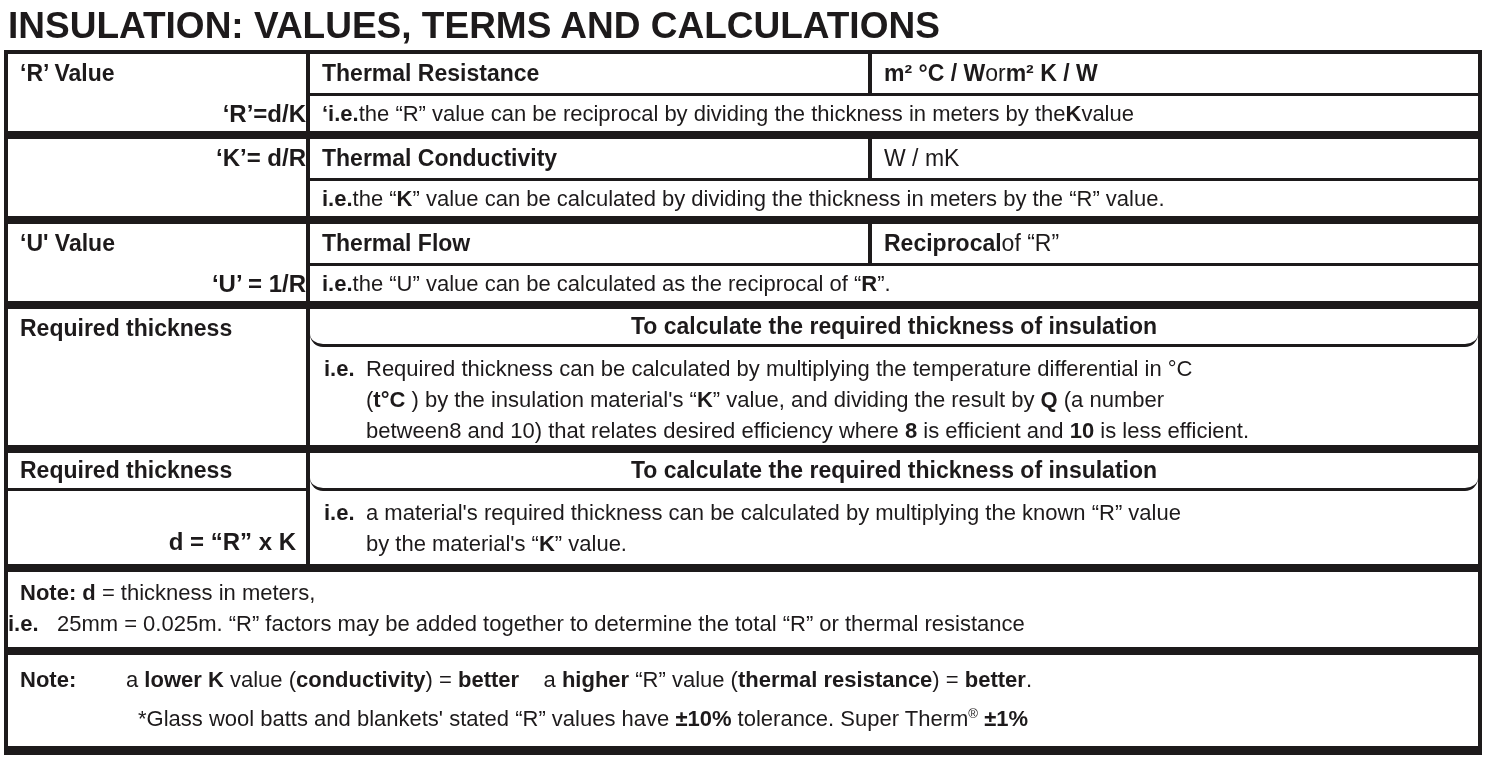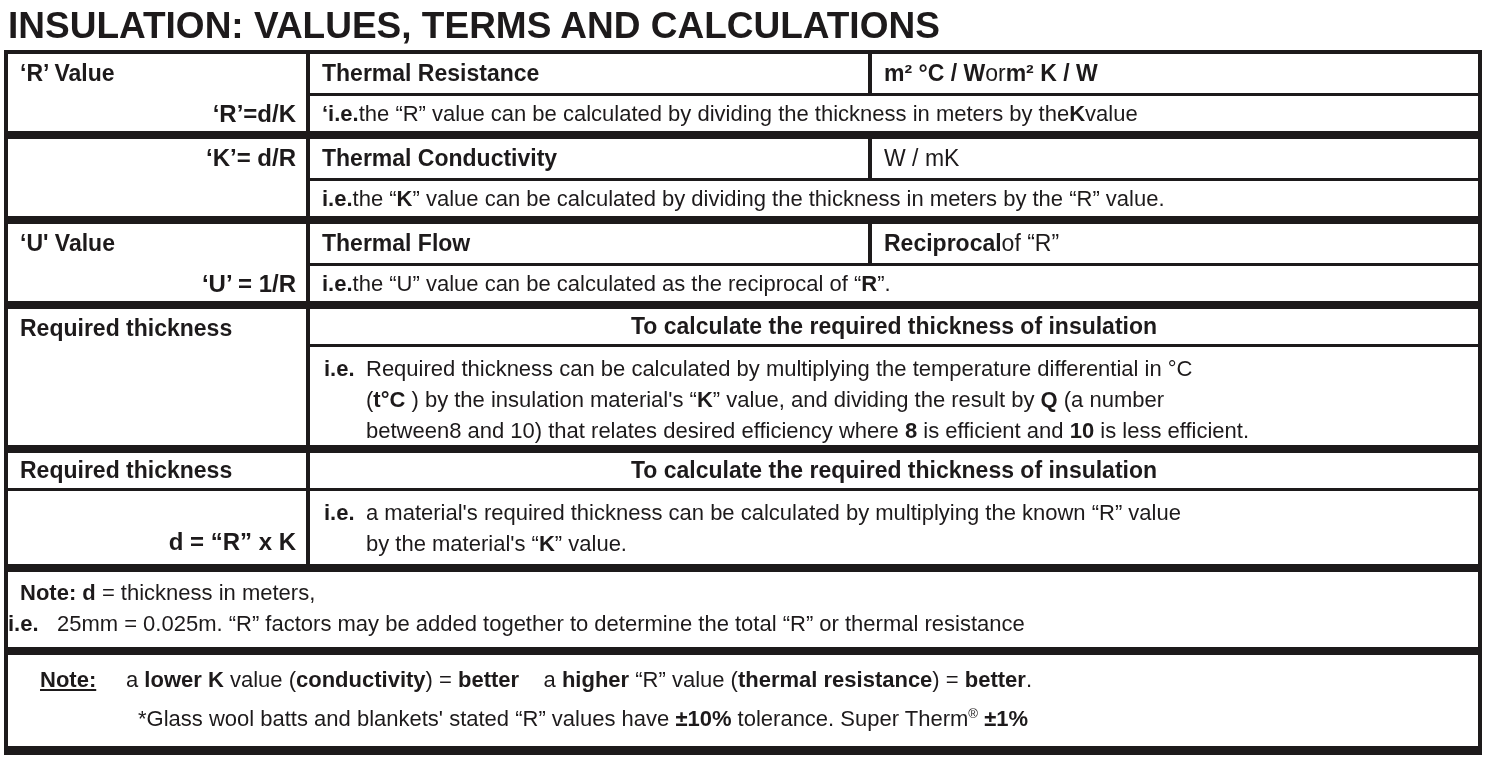--- a/index.html
+++ b/index.html
@@ -33,21 +33,21 @@
   .cell { padding-left: 12px; }
 
   
   .cell-left-merged {
     grid-column: 1; grid-row: 1 / span 2;
     border-right: 4px solid var(--ink);
     display: flex; flex-direction: column; justify-content: space-between;
     padding: 5px 0 3px 12px;
   }
   .term-name { font-size: 23px; font-weight: bold; line-height: 28px; }
-  .term-formula { font-size: 24px; font-weight: bold; align-self: flex-end; padding-right: 10px; line-height: 28px; }
+  .term-formula { font-size: 24px; font-weight: bold; align-self: flex-end; line-height: 28px; }
 
   .cell-def {
     grid-column: 2; grid-row: 1;
     border-right: 4px solid var(--ink); border-bottom: 3px solid var(--ink);
     font-size: 23px; font-weight: bold;
     display: flex; align-items: center;
   }
   .cell-unit {
     grid-column: 3; grid-row: 1;
     border-bottom: 3px solid var(--ink);
@@ -60,20 +60,21 @@
     display: flex; align-items: center;
   }
 
   
   .cell-req-head {
     grid-column: 2; grid-row: 1;
     border-bottom: 3px solid var(--ink);
     font-size: 23px; font-weight: bold;
     display: flex; align-items: center; justify-content: center;
     text-align: center;
+    border-radius: 13px;
   }
   .cell-req-body {
     grid-column: 2; grid-row: 2;
     font-size: 22px; line-height: 31px;
     display: flex; padding-top: 6px;
   }
   .ie-label { font-weight: bold; width: 56px; flex: 0 0 56px; padding-left: 14px; }
   .req-lines { flex: 1; }
 
   .cell-left-top {
@@ -89,21 +90,21 @@
     font-size: 24px; font-weight: bold;
     padding: 0 10px 8px 0;
   }
 
   
   .note1 { padding: 5px 0 8px 0; font-size: 22px; line-height: 31px; }
   .note1-line1 { padding-left: 12px; }
   .note1-line2 { }
 
   .note2 { display: grid; grid-template-columns: 118px 1fr; padding: 8px 0 10px 0; font-size: 22px; line-height: 34px; }
-  .note2-label { grid-column: 1; grid-row: 1; font-weight: bold; padding-left: 32px; text-decoration: underline; }
+  .note2-label { grid-column: 1; grid-row: 1; font-weight: bold; padding-left: 12px; }
   .note2-line1 { grid-column: 2; grid-row: 1; }
   .note2-line2 { grid-column: 2; grid-row: 2; margin-left: 12px; }
 
   sup { font-size: 0.6em; }
 </style>
 </head>
 <body>
 
 <div class="page">
 
@@ -117,21 +118,21 @@
         <span class="term-formula">‘R’=d/K</span>
       </div>
       <div class="cell-def cell">Thermal Resistance</div>
       <div class="cell-unit cell">
           <span style="font-weight: bold;">m² °C / W</span>
           <span> or </span>
           <span style="font-weight: bold;">m² K / W</span>
         </div>
       <div class="cell-ie cell">
           <span style="font-weight: bold;">‘i.e.</span>
-          <span> the “R” value can be calculated by dividing the thickness in meters by the </span>
+          <span> the “R” value can be reciprocal by dividing the thickness in meters by the </span>
           <span style="font-weight: bold;">K</span>
           <span> value</span>
         </div>
     </div>
 
     <div class="sec sec-term">
       <div class="cell-left-merged">
         <span class="term-formula">‘K’= d/R</span>
       </div>
       <div class="cell-def cell">Thermal Conductivity</div>

